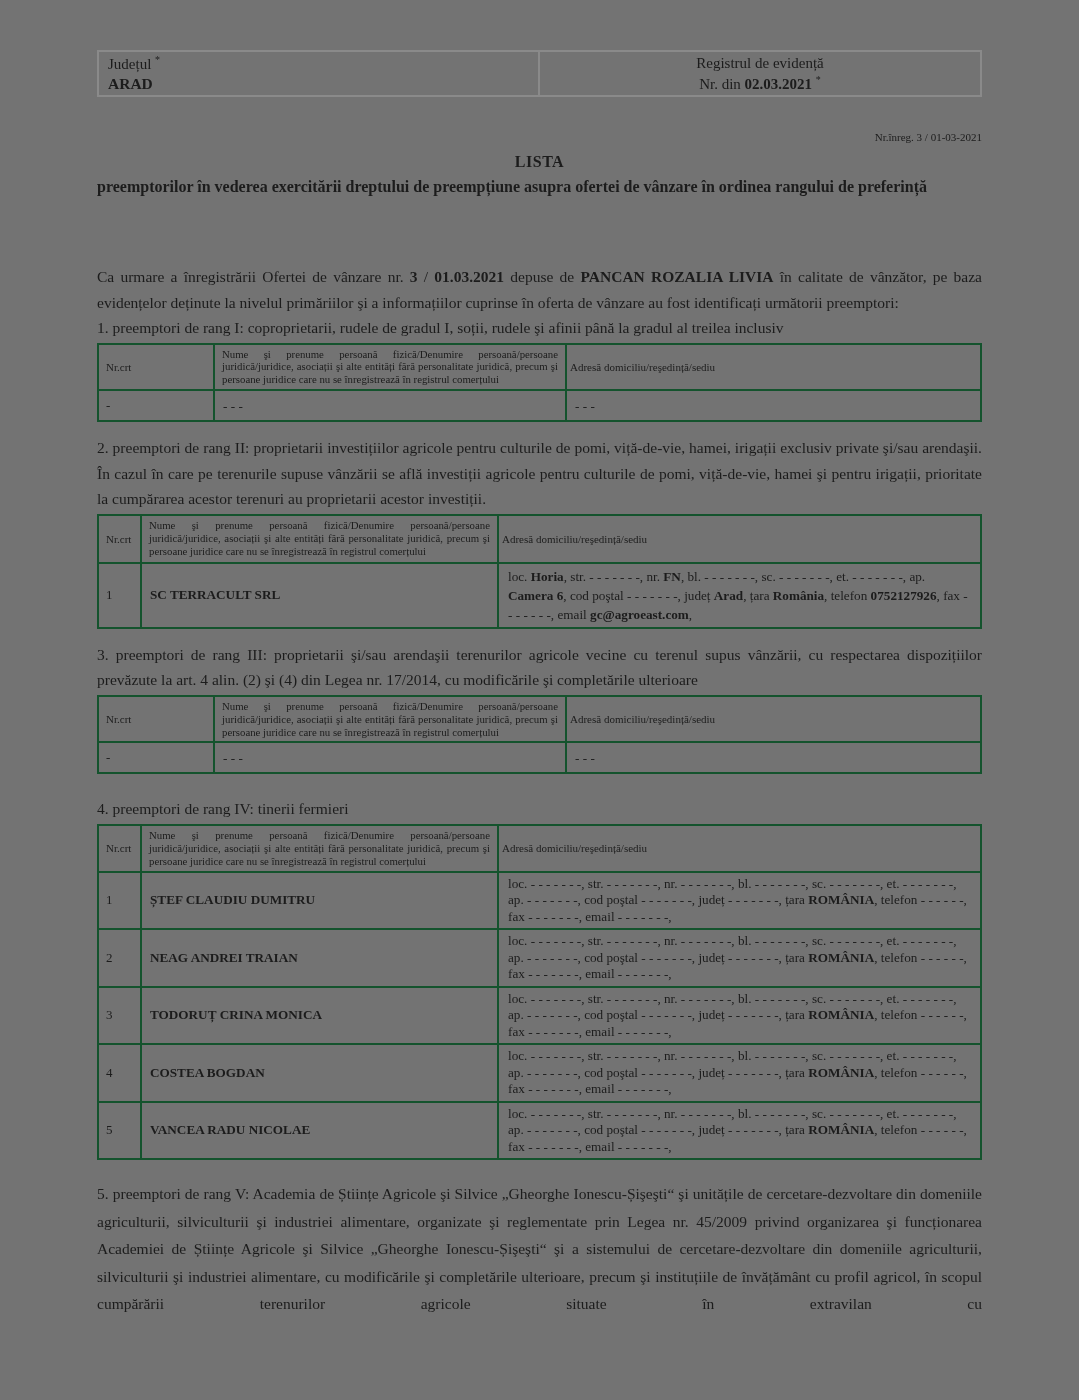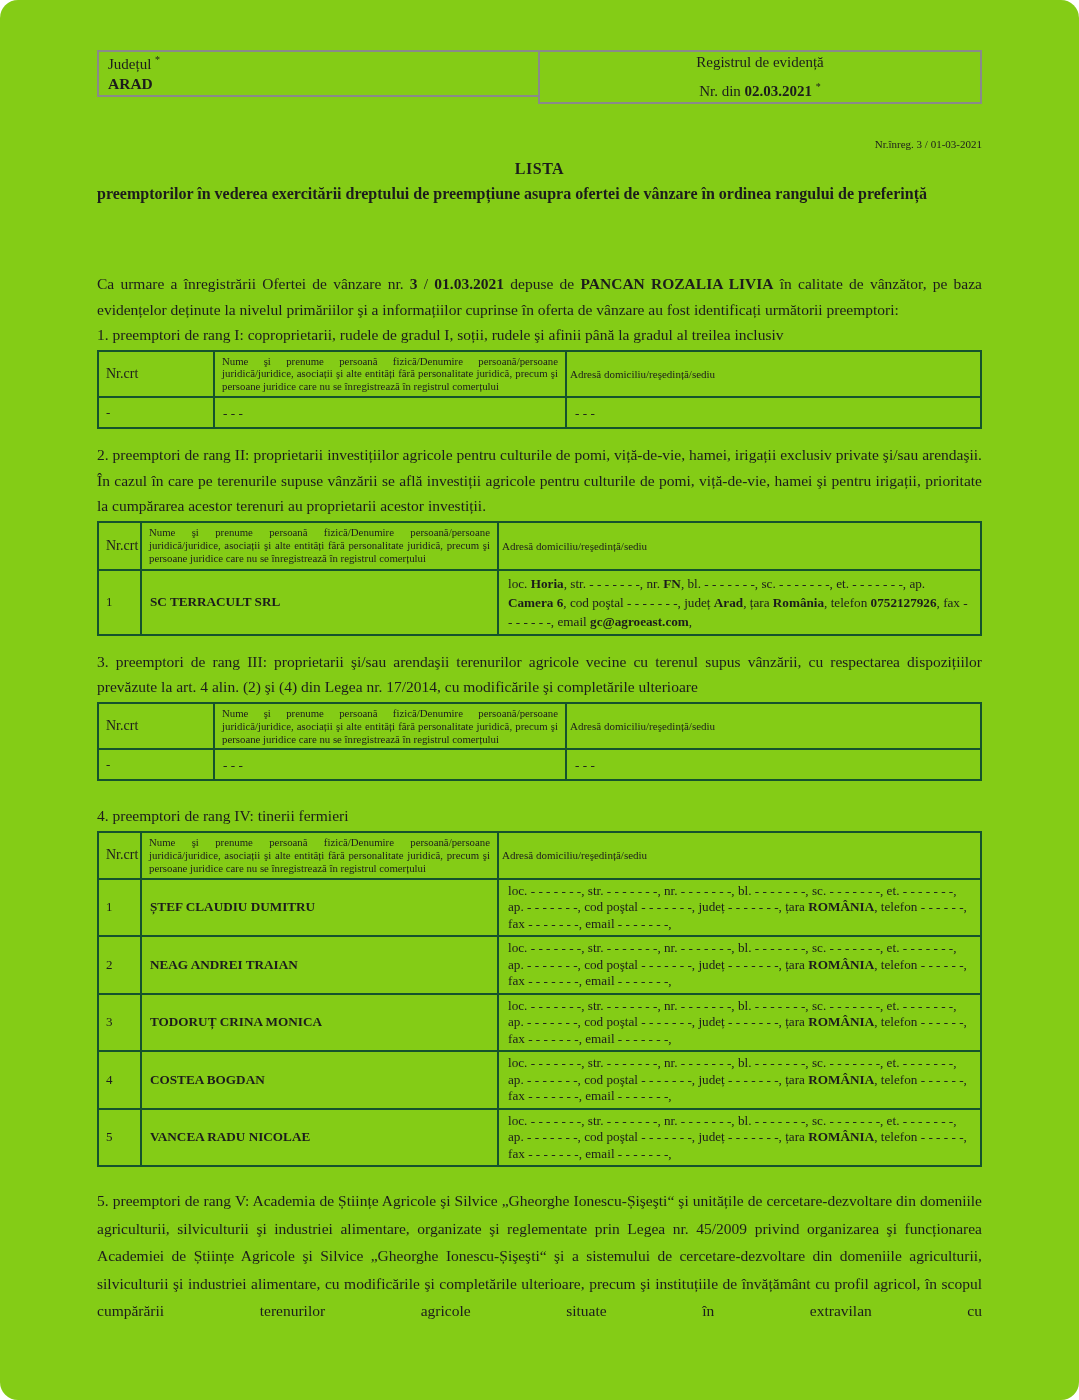--- a/index.html
+++ b/index.html
@@ -1,23 +1,22 @@
 <!DOCTYPE html>
 <html><head>
 <meta charset="utf-8">
 <style>
   html,body{margin:0;padding:0;background:#ffffff;}
   .page{
     position:relative;
     width:1079px;height:1400px;
-    background:#84cc16;
+    background:#737373;
     color:#1c1c1c;
     font-family:"Liberation Serif", serif;
     overflow:hidden;
-    border-radius:18px;
   }
   .content{position:absolute;left:97px;top:0;width:885px;}
 
   
   .header-row{display:flex;margin-top:50px;}
   .header-left{width:443px;display:flex;flex-direction:column;}
   .hbox{
     box-sizing:border-box;
     border:2px solid #8a8a8a;
     height:47px;
@@ -25,41 +24,41 @@
     line-height:20px;
     font-size:15px;
   }
   .hbox + .hbox{margin-top:-2px;}
   .hbox .val{font-weight:bold;font-size:15.5px;}
   .header-right{
     box-sizing:border-box;
     width:444px;margin-left:-2px;
     border:2px solid #8a8a8a;
     display:flex;flex-direction:column;justify-content:center;
-    text-align:center;font-size:15px;line-height:21px;gap:8px;
+    text-align:center;font-size:15px;line-height:21px;
   }
   sup.star{font-size:10px;vertical-align:super;line-height:0;}
 
   
   .regline{margin-top:30px;text-align:right;font-size:11px;line-height:20px;}
   .doc-title{margin-top:4px;text-align:center;font-weight:bold;font-size:16px;line-height:22px;letter-spacing:0.5px;}
   .doc-subtitle{font-weight:bold;font-size:16px;line-height:27px;}
 
   
   .para{font-size:15.5px;line-height:25.5px;text-align:justify;margin:0;}
   .intro{margin-top:64px;}
   .sec2{margin-top:13px;}
   .sec3{margin-top:13px;}
   .sec4{margin-top:22px;text-align:left;}
   .sec5{margin-top:20px;line-height:27.5px;text-align:justify;text-align-last:justify;}
 
   
   table.grid{width:100%;border-collapse:collapse;margin-top:2px;table-layout:fixed;}
   table.grid td{border:2px solid #14532d;box-sizing:border-box;vertical-align:middle;overflow:hidden;}
-  .hd-nr{font-size:14px;padding:2px 4px 2px 7px;}
+  .hd-nr{font-size:11px;padding:2px 4px 2px 7px;}
   .hd-name{font-size:10.8px;line-height:12.9px;text-align:justify;padding:3px 7px;vertical-align:top;}
   .hd-addr{font-size:11px;padding:2px 3px;}
   .cell-nr{font-size:13px;padding:2px 4px 2px 7px;}
   .cell-name{font-size:13.2px;font-weight:bold;padding:2px 8px;}
   .cell-name-plain{font-size:13.2px;padding:2px 8px;}
   .cell-addr{font-size:13.2px;line-height:19px;padding:3px 9px;vertical-align:middle;}
   .t13 .hd-row{height:44px;}
   .t13 .data-row{height:31px;}
   .t24 .hd-row{height:48px;}
   .t2 .data-row{height:62px;}

